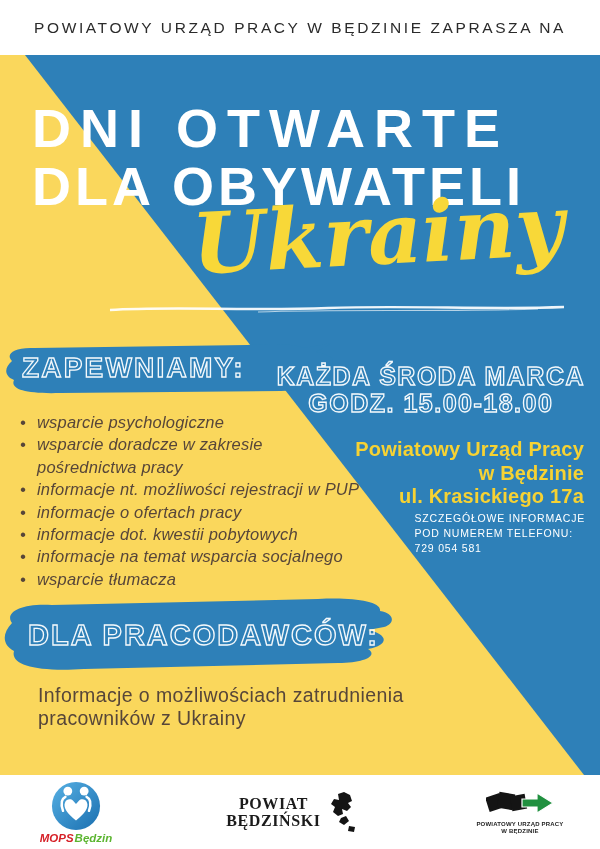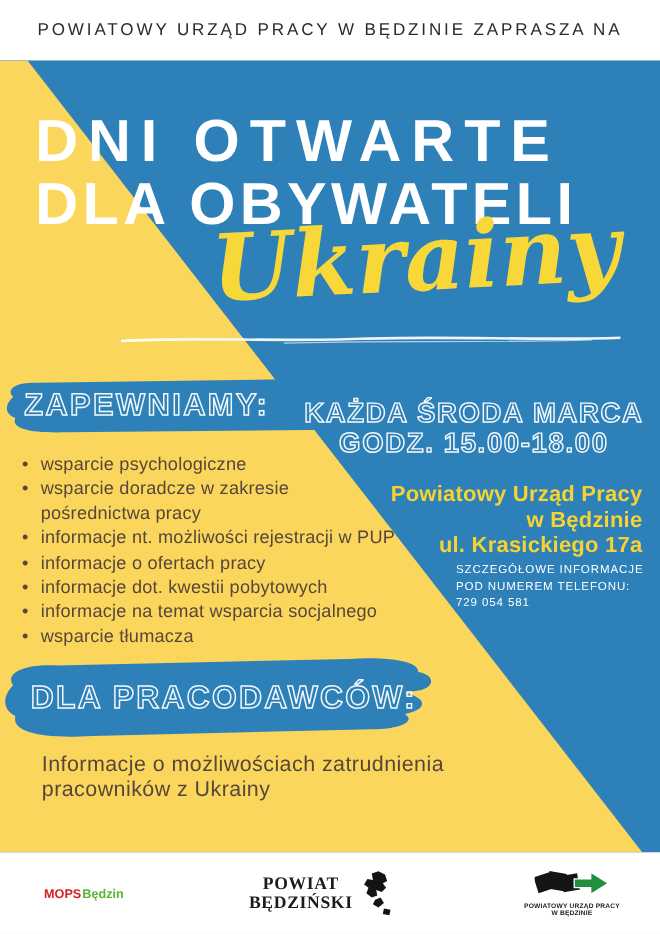--- a/index.html
+++ b/index.html
@@ -1,21 +1,21 @@
 <!DOCTYPE html>
 <html style="--blue: #2e80b8; --yellow: #fad75c; --script-yellow: #f8d838; --address-yellow: #f6d233; --text-dark: #574639; --mops-red: #d62027; --mops-green: #5cb531; --pup-arrow-green: #20903f;"><head>
 <meta charset="utf-8">
 <style>
   :root{
     --blue:#2e80b8; --yellow:#fad75c; --script-yellow:#f8d838;
     --address-yellow:#f6d233; --text-dark:#574639; --white:#ffffff;
   }
   html,body{margin:0;padding:0;background:#888;}
   .poster{
-    position:relative;width:600px;height:849px;background:#e5e5e5;
+    position:relative;width:600px;height:849px;background:#6d28d9;
     overflow:hidden;font-family:"Liberation Sans",sans-serif;
     margin:0 auto;
   }
   
   .top-banner{
     position:absolute;top:0;left:0;width:600px;height:55px;background:#fff;
     display:flex;align-items:center;justify-content:center;
   }
   .top-banner span{
     font-size:15.5px;letter-spacing:2.6px;color:#2b2b2b;font-weight:400;
@@ -52,21 +52,21 @@
   .zap-brush svg{position:absolute;inset:0;}
   .zap-heading{
     position:absolute;left:20px;top:50%;transform:translateY(-50%);
     font-size:28px;letter-spacing:2.2px;white-space:nowrap;
   }
   .benefits{
     position:absolute;left:20px;top:356px;width:380px;margin:0;padding:0;
     list-style:none;color:var(--text-dark);
     font-size:16.5px;line-height:22.4px;letter-spacing:.2px;
   }
-  .benefits li{position:relative;padding-left:17px;white-space:pre-line;}
+  .benefits li{position:relative;padding-left:17px;white-space:pre-line;font-style:italic;}
   .benefits li::before{content:"•";position:absolute;left:0;top:0;}
   
   .schedule{
     position:absolute;right:15px;top:308px;text-align:center;
     font-size:25px;line-height:27px;letter-spacing:1.5px;white-space:nowrap;
   }
   .address{
     position:absolute;right:16px;top:383px;text-align:right;
     color:var(--address-yellow);font-weight:700;
     font-size:20px;line-height:23.5px;letter-spacing:.2px;
@@ -86,21 +86,21 @@
     position:absolute;left:38px;top:629px;color:var(--text-dark);
     font-size:19.5px;line-height:23px;letter-spacing:.4px;
   }
   
   .footer{
     position:absolute;left:0;top:775px;width:600px;height:74px;background:#fff;
     display:flex;align-items:center;justify-content:space-between;
     padding:0 30px 0 40px;box-sizing:border-box;
   }
   .logo{display:flex;align-items:center;}
-  .mops{flex-direction:row;width:72px;}
+  .mops{flex-direction:column;width:72px;font-style:italic;}
   .mops-label{font-size:11.5px;font-weight:700;margin-top:1px;white-space:nowrap;}
   .mops-label .red{color:#d62027;}
   .mops-label .green{color:#5cb531;margin-left:1px;}
   .powiat{gap:9px;}
   .powiat-text{
     font-family:"Liberation Serif",serif;font-weight:700;color:#1b1b1b;
     font-size:16px;line-height:17px;letter-spacing:.6px;text-align:center;
   }
   .pup{flex-direction:column;width:100px;}
   .pup-label{

